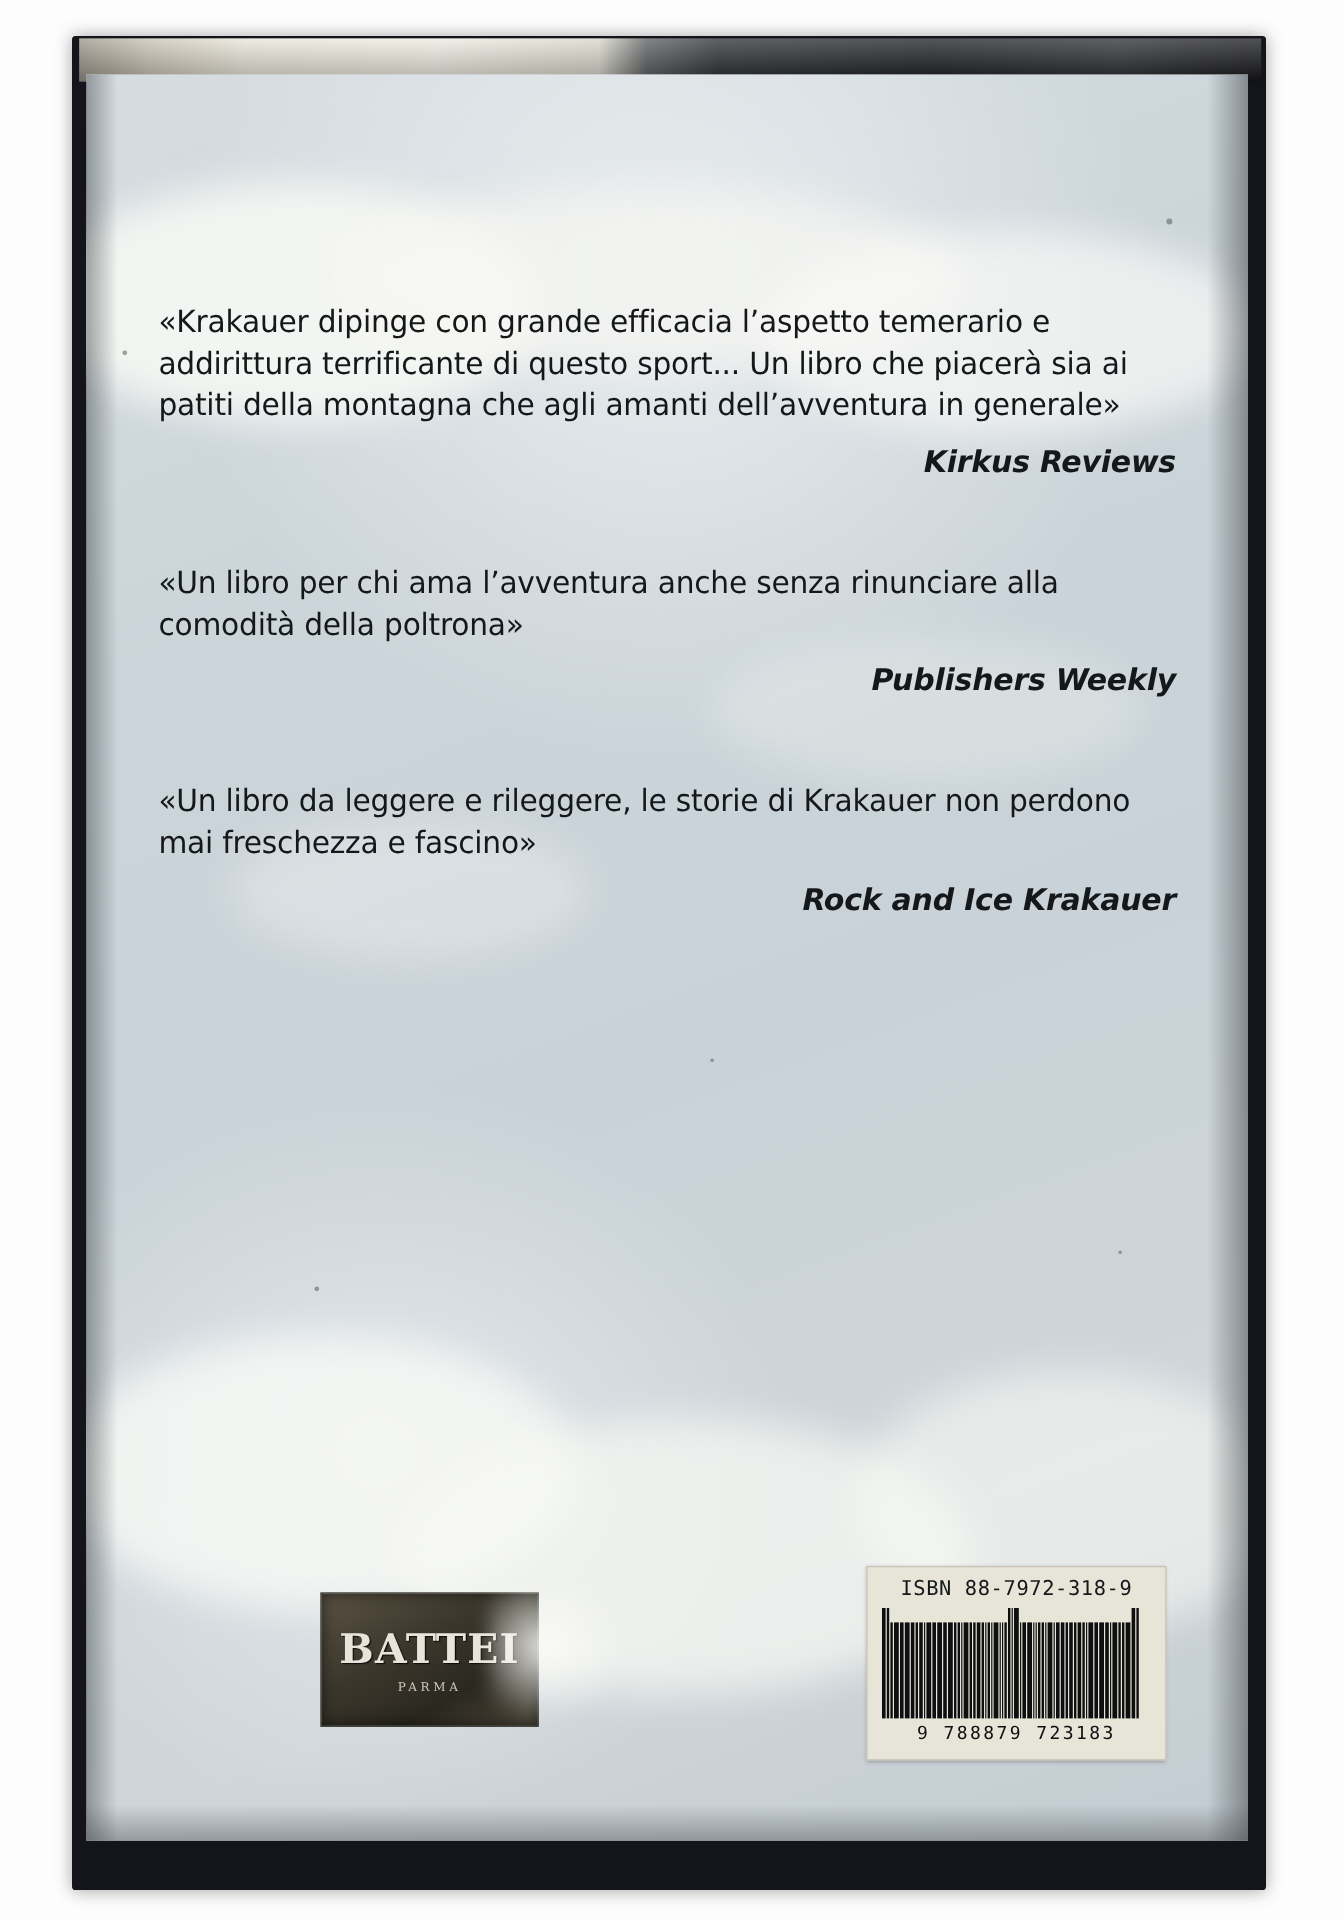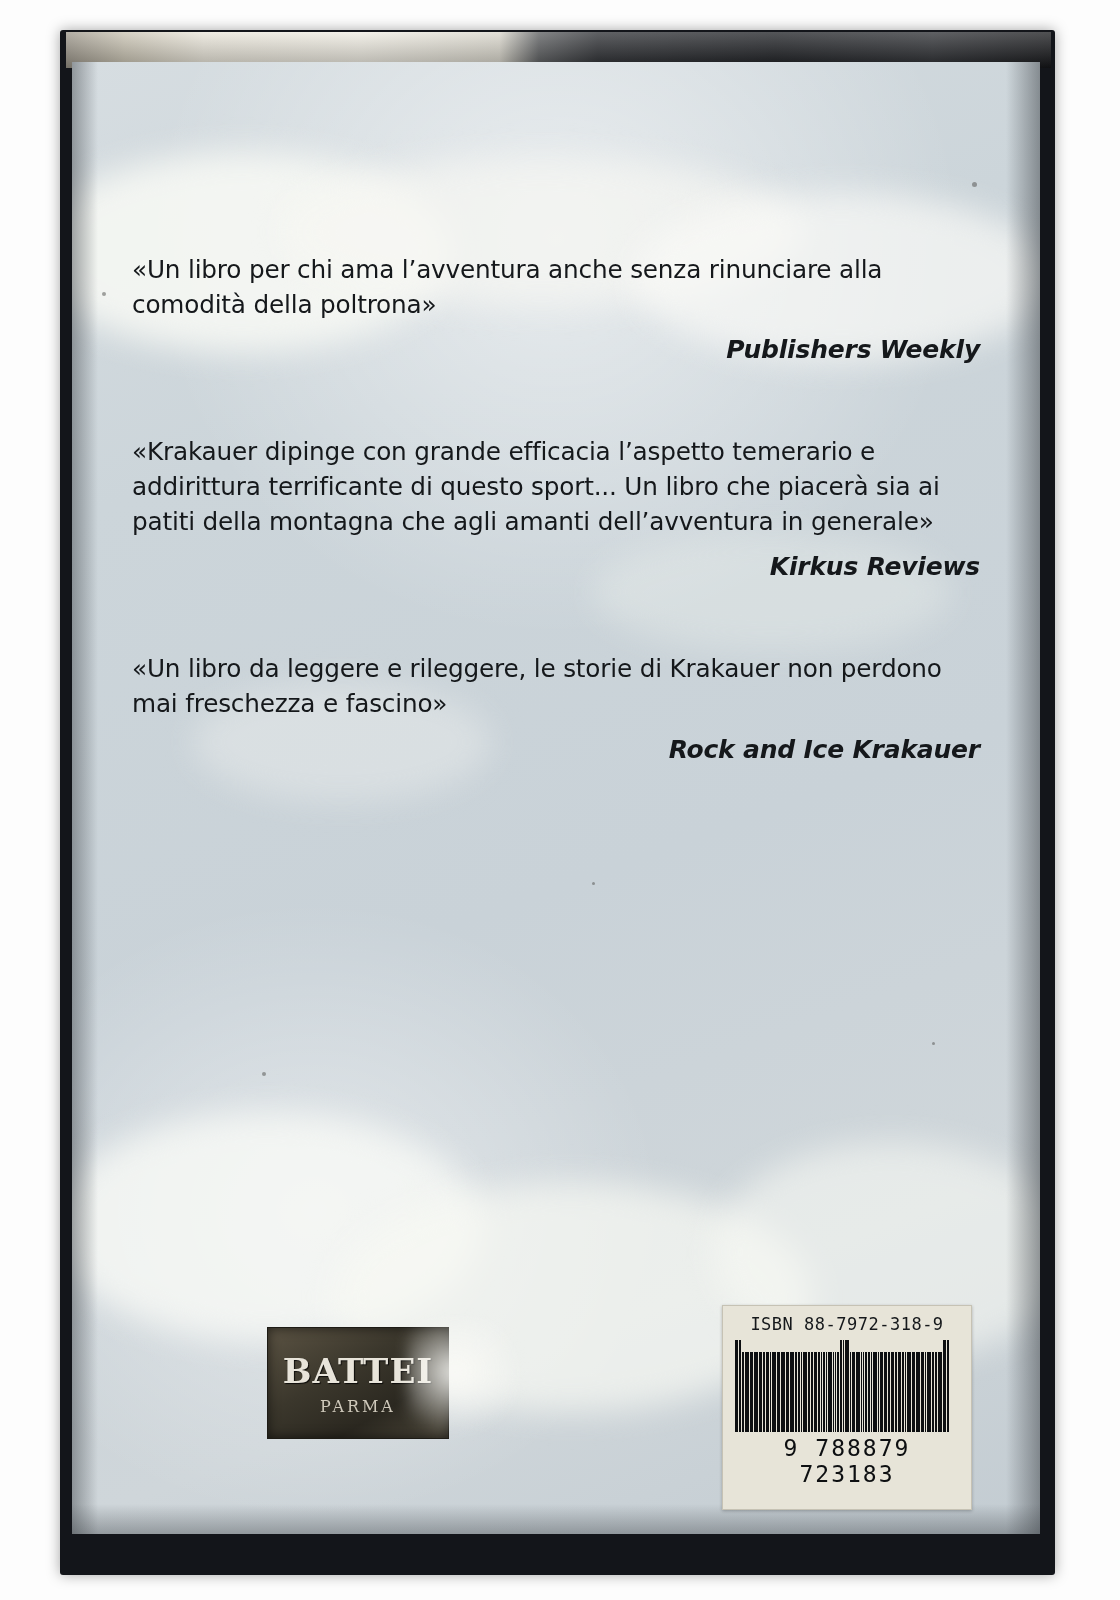--- a/index.html
+++ b/index.html
@@ -147,42 +147,42 @@
   .publisher-name {
     font-family: "DejaVu Serif", serif;
     font-weight: bold;
     font-size: 34px;
     color: #e8e4da;
     letter-spacing: 1px;
     text-shadow: 1px 1px 1px rgba(0,0,0,0.8);
   }
   .publisher-city {
     font-family: "DejaVu Serif", serif;
-    font-size: 16px;
+    font-size: 10px;
     color: #cfc9bb;
     letter-spacing: 3px;
     margin-top: 6px;
     text-align: right;
   }
   .pub-cover {
     position:absolute;
     left: 335px; top: 1258px;
     width: 120px; height: 130px;
     background:
       radial-gradient(ellipse 80% 70% at 40% 40%, rgba(250,250,246,0.95), rgba(250,250,246,0.0) 70%);
     filter: blur(7px);
   }
 
   
   .barcode-box {
     position: absolute;
     left: 650px;
     top: 1243px;
     width: 250px;
-    height: 205px;
+    height: 162px;
     background: #e7e4d8;
     border: 1px solid #c6c2b4;
     padding: 6px 8px;
     box-sizing: border-box;
     box-shadow: 0 1px 3px rgba(0,0,0,0.25);
   }
   .isbn-text {
     font-family: "DejaVu Sans Mono", monospace;
     font-size: 17px;
     color: #15181b;
@@ -194,21 +194,21 @@
     margin-top: 6px;
     height: 92px;
     display: flex;
     align-items: flex-end;
     gap: 0;
     padding: 0 4px;
   }
   .bar { background: #0d0f11; margin-right: 1px; }
   .barcode-digits {
     font-family: "DejaVu Sans Mono", monospace;
-    font-size: 23px;
+    font-size: 15px;
     color: #0d0f11;
     text-align: center;
     letter-spacing: 2px;
     margin-top: 3px;
   }
 </style>
 </head>
 <body>
 
 <div id="photo">
@@ -232,27 +232,27 @@
     <div class="speck" style="left:30px; top:230px; width:4px; height:4px;"></div>
     <div class="speck" style="left:900px; top:120px; width:5px; height:5px;"></div>
     <div class="speck" style="left:520px; top:820px; width:3px; height:3px;"></div>
     <div class="speck" style="left:190px; top:1010px; width:4px; height:4px;"></div>
     <div class="speck" style="left:860px; top:980px; width:3px; height:3px;"></div>
 
     <div class="blurbs">
 
 
       <div class="quote-block">
+        <div class="quote-text">«Krakauer dipinge con grande efficacia l’aspetto temerario e addirittura terrificante di questo sport... Un libro che piacerà sia ai patiti della montagna che agli amanti dell’avventura in generale»</div>
+        <div class="quote-source">Kirkus Reviews</div>
+      </div>
+
+      <div class="quote-block">
         <div class="quote-text">«Un libro per chi ama l’avventura anche senza rinunciare alla comodità della poltrona»</div>
         <div class="quote-source">Publishers Weekly</div>
-      </div>
-
-      <div class="quote-block">
-        <div class="quote-text">«Krakauer dipinge con grande efficacia l’aspetto temerario e addirittura terrificante di questo sport... Un libro che piacerà sia ai patiti della montagna che agli amanti dell’avventura in generale»</div>
-        <div class="quote-source">Kirkus Reviews</div>
       </div>
 
       <div class="quote-block">
         <div class="quote-text">«Un libro da leggere e rileggere, le storie di Krakauer non perdono mai freschezza e fascino»</div>
         <div class="quote-source">Rock and Ice Krakauer</div>
       </div>
 
     </div>
 
     <div class="publisher">

